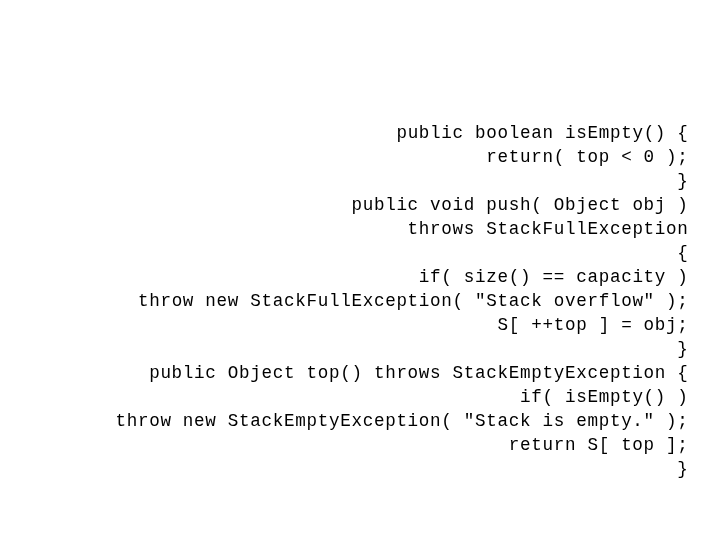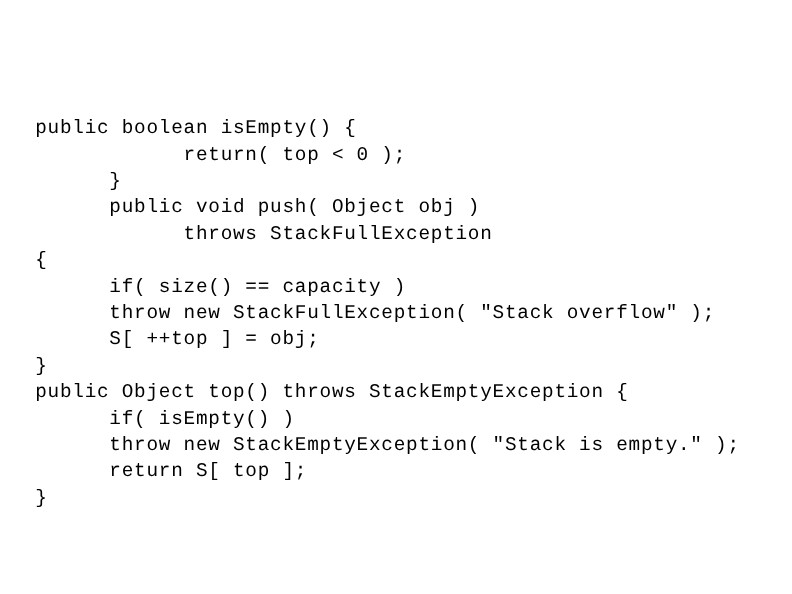--- a/index.html
+++ b/index.html
@@ -12,29 +12,30 @@
     position: relative;
     width: 720px;
     height: 540px;
     background: #ffffff;
     overflow: hidden;
   }
   #code-block {
     position: absolute;
     left: 32px;
     top: 105px;
-    margin: 0;
+    margin: 16px;
     padding: 0;
     color: #000000;
     font-family: "Liberation Mono", "DejaVu Sans Mono", monospace;
     font-size: 17.6px;
     line-height: 24px;
     letter-spacing: 0.68px;
     white-space: pre;
     font-weight: 400;
+    text-align: right;
     -webkit-font-smoothing: none;
   }
   #code-block .code-line {
     display: block;
     height: 24px;
     white-space: pre;
   }
 </style>
 </head>
 <body>

